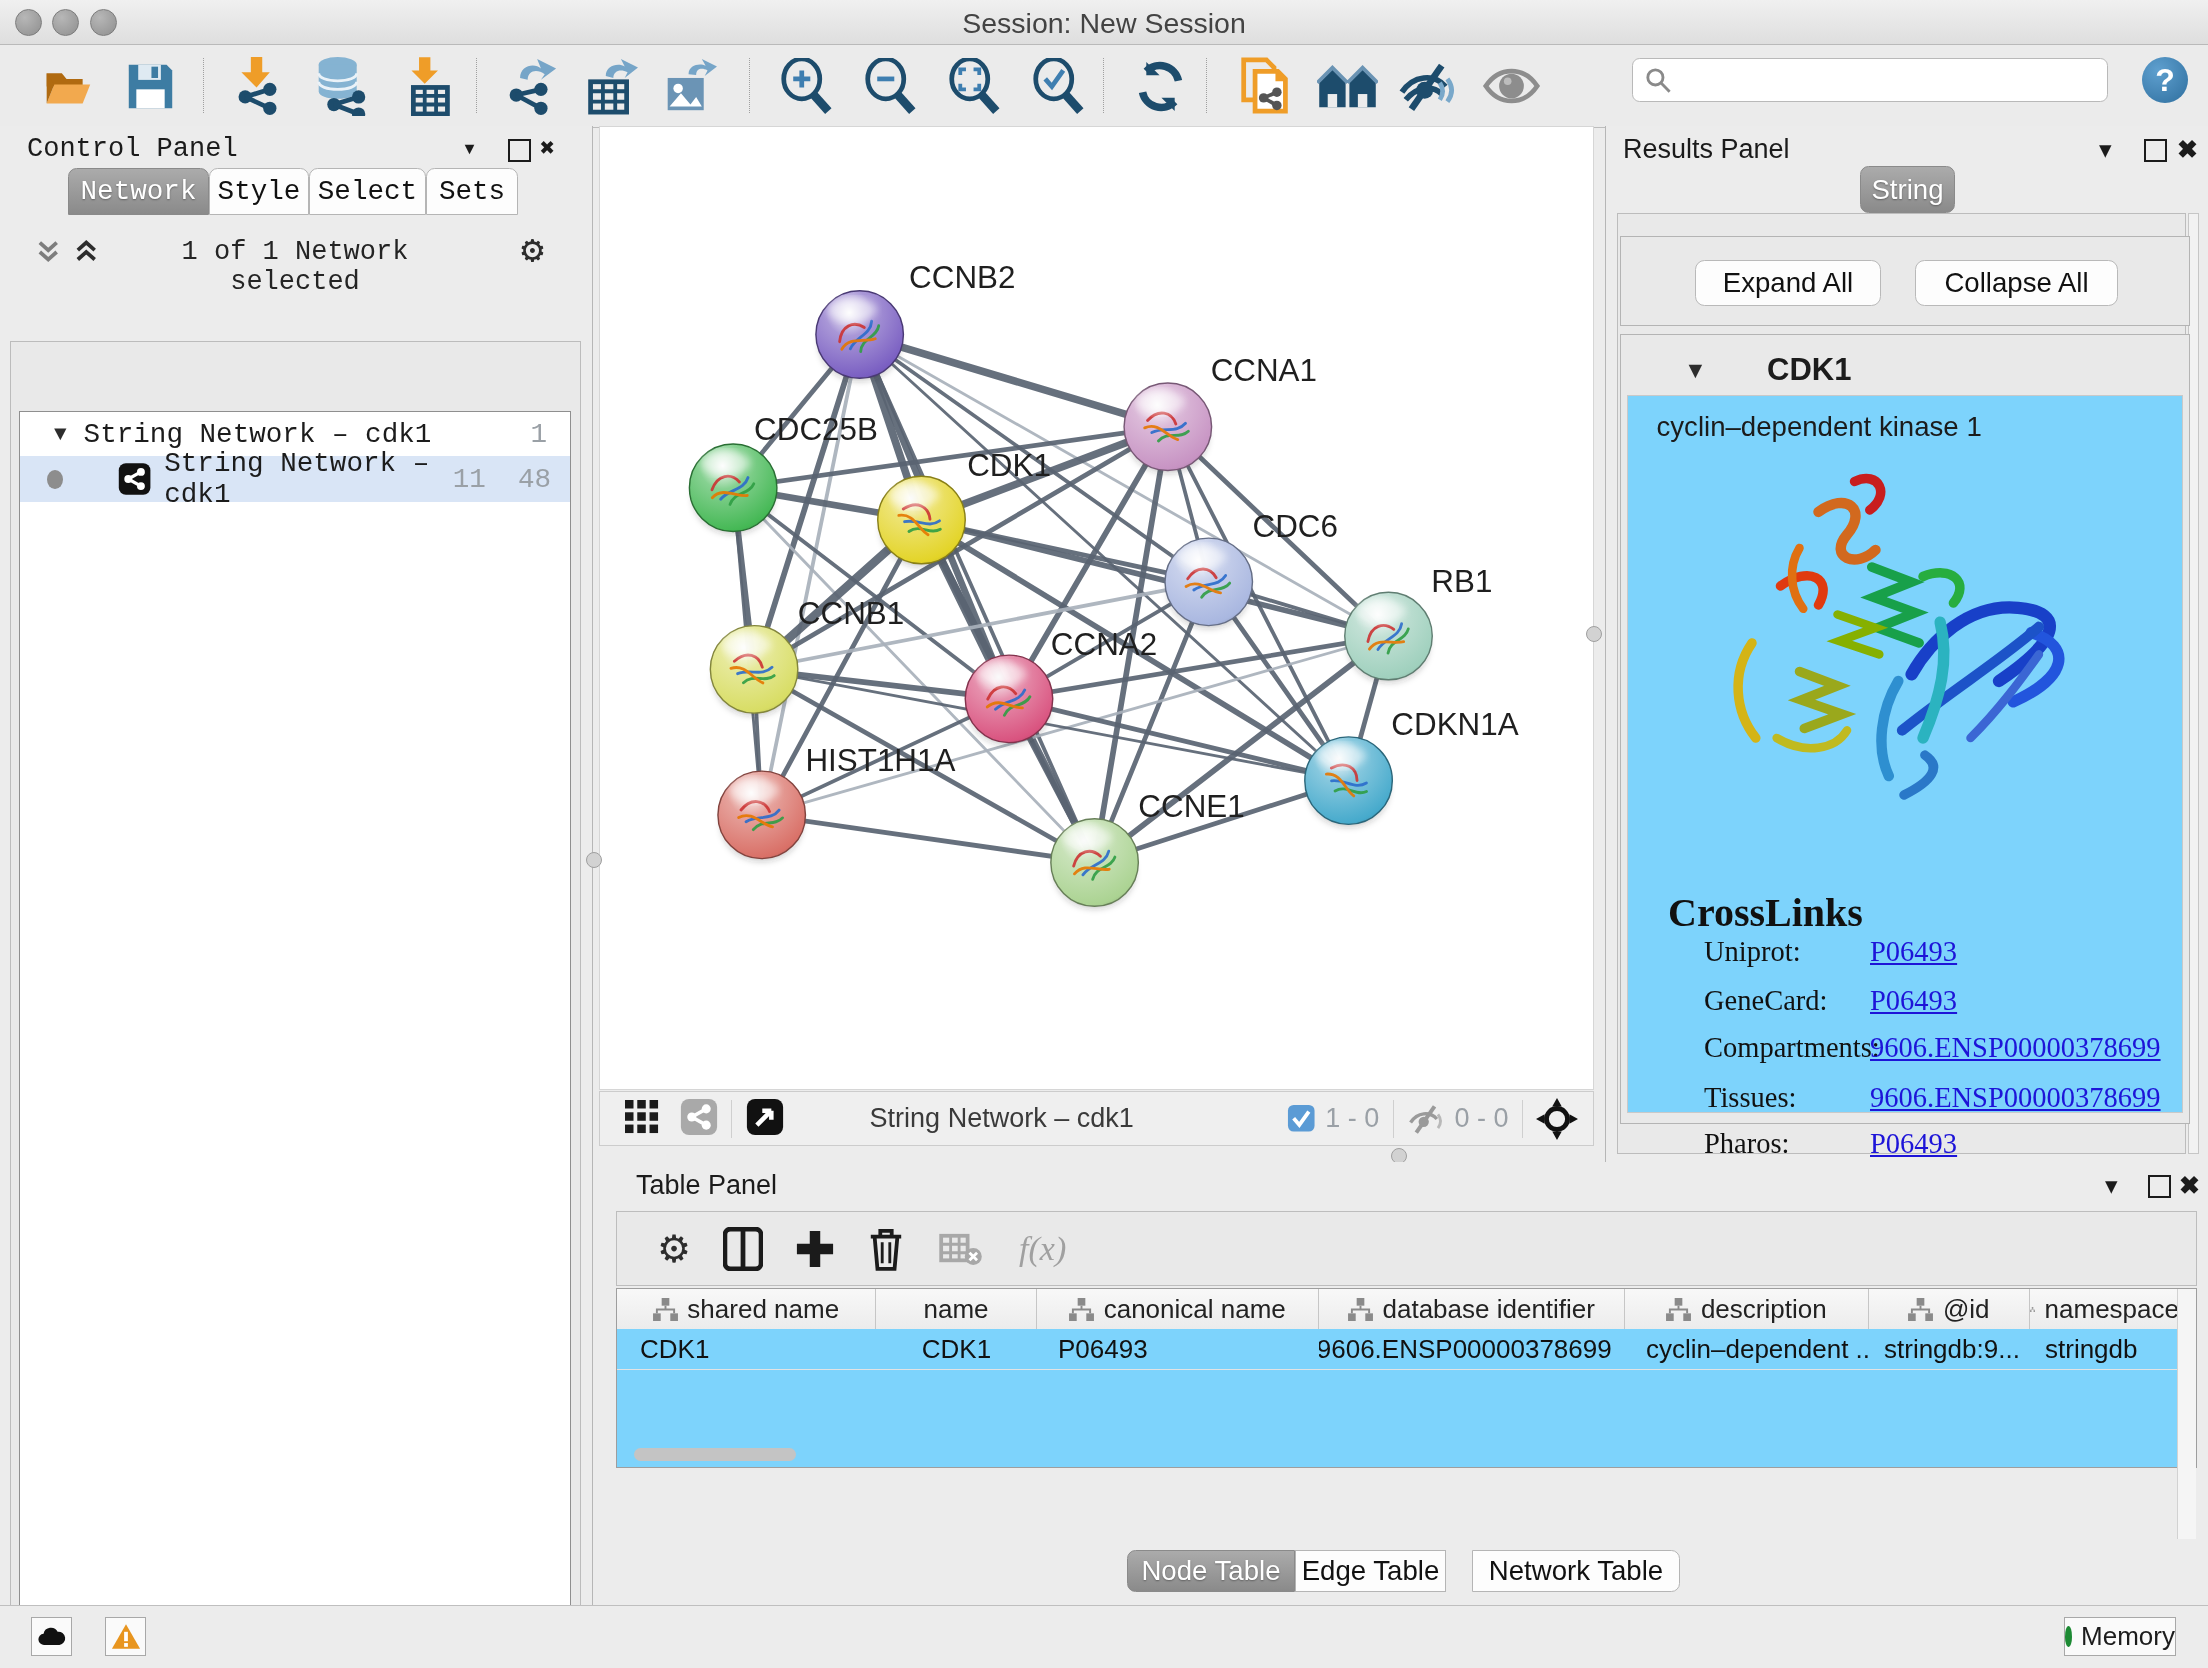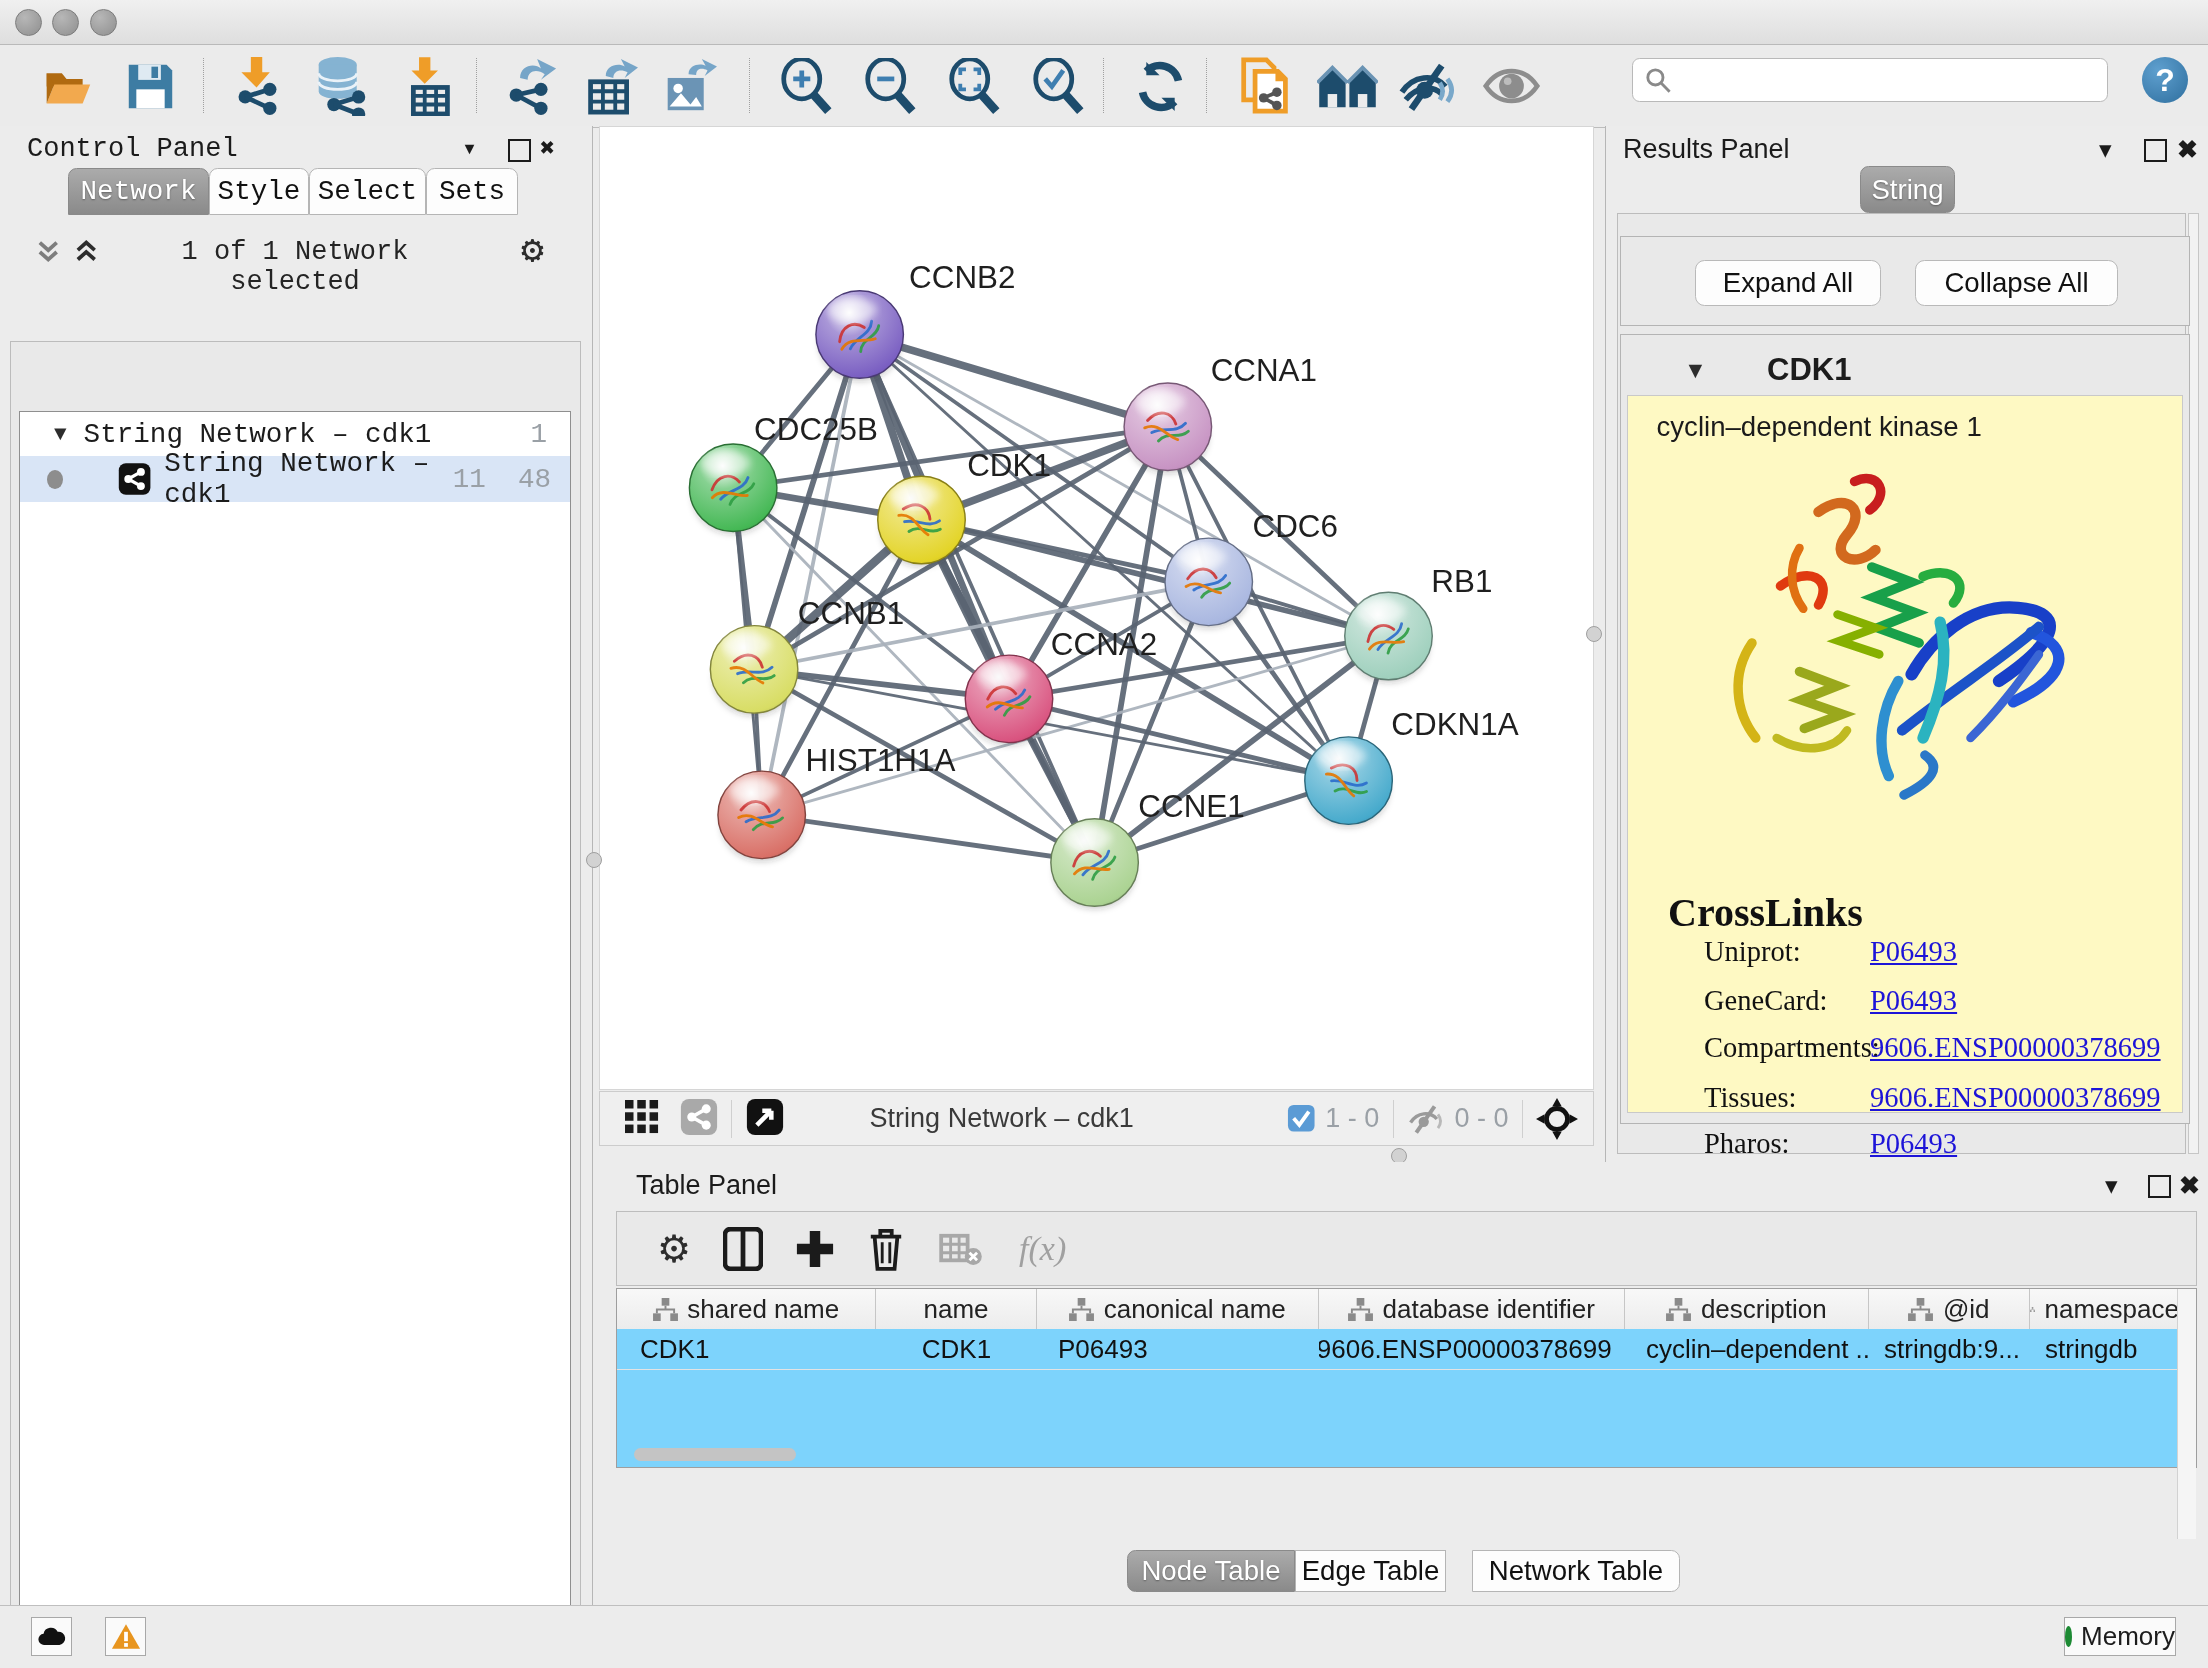--- a/index.html
+++ b/index.html
@@ -47,21 +47,21 @@
   .vt-sep{width:0;height:38px;border-left:1px solid #cfcfcf;margin:0 13.3px;}
   #view-title{font-size:27px;color:#3a3a3a;}
   .vt-count{font-size:27px;color:#9aa0a6;margin-left:9.5px;}
   
   #results-panel{left:1605px;top:126px;width:603px;height:1036px;background:#ececec;border-left:1px solid #b6b6b6;box-sizing:border-box;}
   #rp-outer{left:11.4px;top:87px;width:569px;height:941px;background:#e9e9e9;border:1px solid #bcbcbc;box-sizing:border-box;}
   #rp-box1{left:14.3px;top:110px;width:570px;height:90px;background:#e9e9e9;border:1px solid #b4b4b4;box-sizing:border-box;}
   .rp-btn{height:44px;background:#fdfdfd;border:1px solid #b9b9b9;border-radius:9.5px;
     display:flex;align-items:center;justify-content:center;font-size:27.6px;color:#111;}
   #rp-card{left:14.3px;top:208px;width:570px;height:790px;background:#e9e9e9;border:1px solid #b4b4b4;box-sizing:border-box;}
-  #rp-inner{left:21px;top:269px;width:556px;height:718px;background:#fef9c3;border:1px solid #c9c9c9;box-sizing:border-box;}
+  #rp-inner{left:21px;top:269px;width:556px;height:718px;background:#7dd3fc;border:1px solid #c9c9c9;box-sizing:border-box;}
   .xl{font-family:"Liberation Serif",serif;font-size:28.5px;color:#111;}
   .xl-link{font-family:"Liberation Serif",serif;font-size:28.5px;color:#1d14d8;text-decoration:underline;}
   #rp-scroll{left:582px;top:87px;width:11.4px;height:941px;background:#f2f2f2;border:1px solid #c6c6c6;box-sizing:border-box;}
   
   #table-panel{left:599px;top:1162px;width:1609px;height:443px;background:#ececec;}
   #tp-toolbar{left:17px;top:49px;width:1581px;height:75px;background:#e9e9e9;border:1px solid #bdbdbd;box-sizing:border-box;
     display:flex;align-items:center;}
   #tp-table{left:17px;top:126px;width:1581px;height:180px;background:#7dd3fc;border:1px solid #9e9e9e;box-sizing:border-box;}
   .th{display:flex;align-items:center;justify-content:center;gap:9.5px;font-size:26px;color:#222;
     border-right:1px solid #c6c6c6;box-sizing:border-box;height:40px;
@@ -84,20 +84,21 @@
   .splitter-dot{width:14.3px;height:14.3px;border-radius:50%;background:#d2d2d2;border:1px solid #9f9f9f;}
   .gear-glyph{font-size:38px;color:#2d2d2d;line-height:38px;}
 </style>
 </head>
 <body>
 
 <div id="titlebar" class="abs">
   <div class="traffic abs" style="left:15px"></div>
   <div class="traffic abs" style="left:52px"></div>
   <div class="traffic abs" style="left:90px"></div>
+  <div id="window-title" class="abs">Session: New Session</div>
 </div>
 
 <div id="toolbar" class="abs">
   <div class="tool abs" style="left:36px">
     <svg width="53" height="53" viewBox="0 0 56 56">
       <path d="M6 14 h16 l5 6 h17 v8 H6z" fill="#b06a10"></path>
       <path d="M6 46 L14 26 H52 L44 46z" fill="#f2a94e"></path>
       <path d="M6 14 v32 l8 -20" fill="#b06a10"></path>
     </svg>
   </div>

